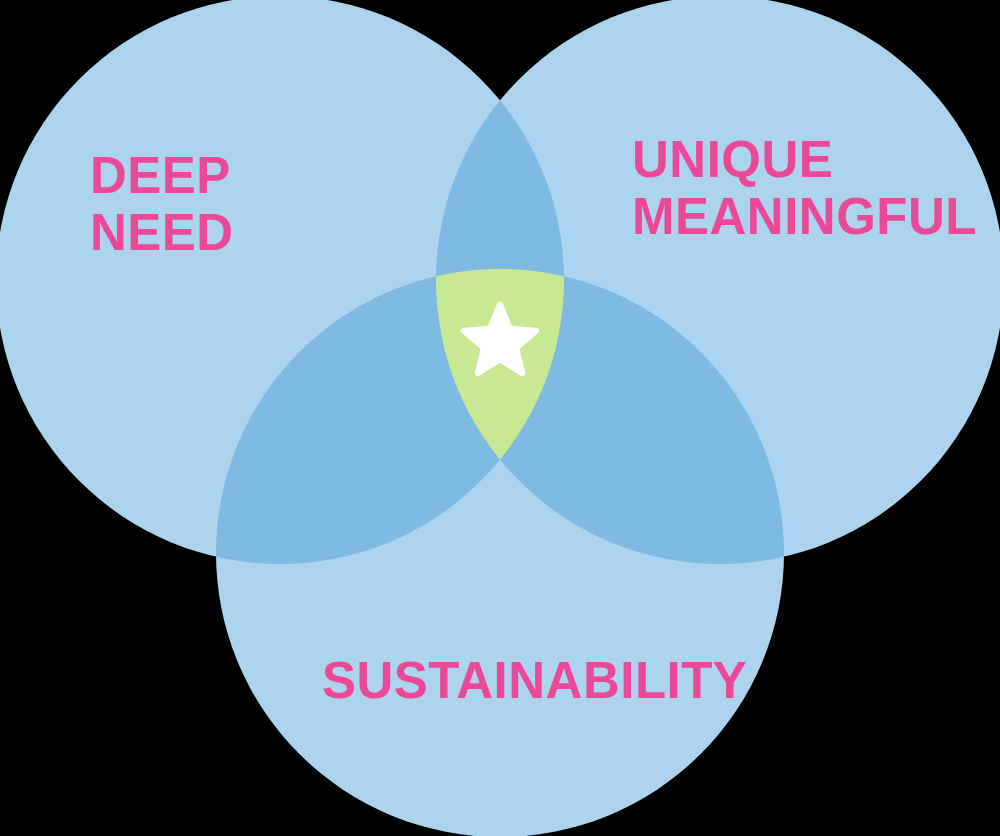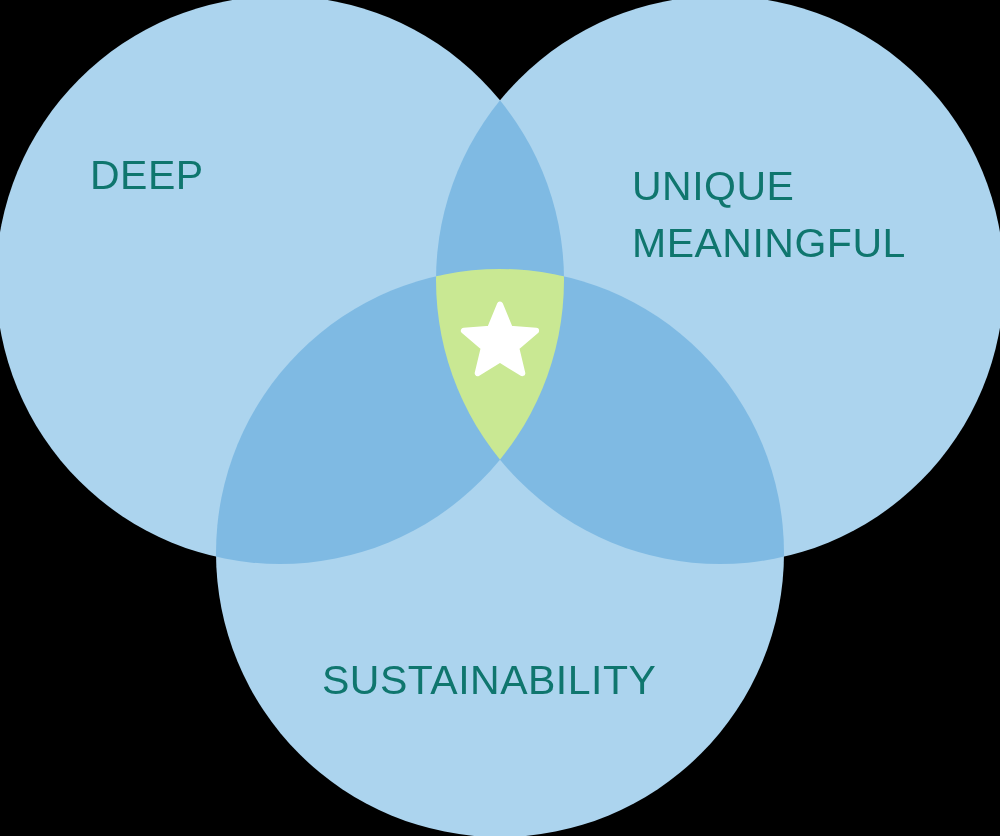--- a/index.html
+++ b/index.html
@@ -16,30 +16,30 @@
     font-family: "Liberation Sans", sans-serif;
   }
   .stage svg {
     position: absolute;
     left: 0;
     top: 0;
     display: block;
   }
   .venn-label {
     position: absolute;
-    color: #0f766e;
-    font-size: 41px;
+    color: #ec4899;
+    font-size: 51px;
     line-height: 57px;
     letter-spacing: 0.5px;
-    font-weight: 400;
+    font-weight: 700;
     white-space: nowrap;
     user-select: none;
   }
   .label-deep { left: 90px; top: 147px; }
-  .label-unique { left: 632px; top: 158px; }
+  .label-unique { left: 632px; top: 131px; }
   .label-sustainability { left: 322px; top: 636px; margin-top: 16px; }
   .star-shape {
     stroke: #ffffff;
     stroke-width: 6;
     stroke-linejoin: round;
   }
 </style>
 </head>
 <body>
 
@@ -79,20 +79,21 @@
       <g clip-path="url(#clip-right)">
         <circle cx="500" cy="553" r="284" fill="#C9E893"></circle>
       </g>
     </g>
 
     <polygon class="star-shape" points="500,304.5 510,328.7 536.1,330.8 516.2,347.8 522.3,373.2 500,359.5 477.7,373.2 483.8,347.8 463.9,330.8 490,328.7" fill="#FFFFFF"></polygon>
   </svg>
 
   <div class="venn-label label-deep">
     <div>DEEP</div>
+    <div>NEED</div>
   </div>
 
   <div class="venn-label label-unique">
     <div>UNIQUE</div>
     <div>MEANINGFUL</div>
   </div>
 
   <div class="venn-label label-sustainability">
     <div>SUSTAINABILITY</div>
   </div>

